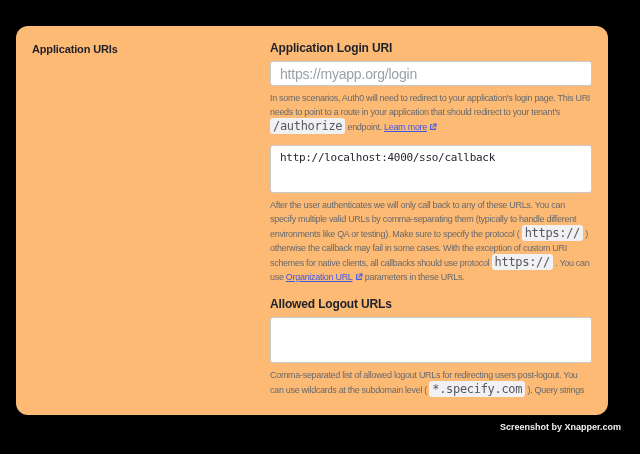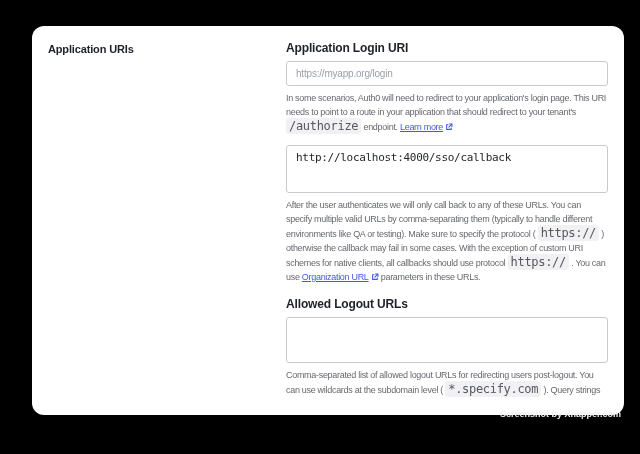--- a/index.html
+++ b/index.html
@@ -3,41 +3,41 @@
 <meta charset="utf-8">
 <style>
   html,body{margin:0;padding:0}
   body{
     width:640px;height:454px;position:relative;overflow:hidden;
     background:#000;
     font-family:"Liberation Sans",sans-serif;
     -webkit-font-smoothing:antialiased;
   }
   .card{
-    position:absolute;left:32px;top:26px;width:592px;height:389px;
-    background:#ffffff;border-radius:12px;box-sizing:border-box;
+    position:absolute;left:16px;top:26px;width:592px;height:389px;
+    background:#fdba74;border-radius:12px;box-sizing:border-box;
     padding:13px 16px;display:flex;overflow:hidden;
     box-shadow:0 8px 24px rgba(0,0,0,.6);
   }
   .left-col{width:238px;flex:none}
   .section-title{
     margin:0;font-size:11px;line-height:14px;font-weight:700;
     color:#1e212a;letter-spacing:-.15px;padding-top:3px;
   }
   .right-col{width:322px;flex:none}
   .field{margin-bottom:10px}
   .field:last-child{margin-bottom:16px}
   .field-label{
     display:block;font-size:12px;line-height:13px;font-weight:700;
     color:#1e212a;letter-spacing:-.15px;margin:0 0 6px;padding-top:3px;
   }
   .uri-input{
     display:block;width:100%;box-sizing:border-box;height:25px;
     border:1px solid #c9cace;border-radius:3px;padding:0 9px;
-    font-family:"Liberation Sans",sans-serif;font-size:10px;color:#1e212a;
+    font-family:"Liberation Sans",sans-serif;font-size:14px;color:#1e212a;
     outline:none;background:#fff;
   }
   .uri-input::placeholder{color:#9ba1aa;letter-spacing:-.2px}
   .uri-textarea{
     display:block;width:100%;box-sizing:border-box;resize:none;
     border:1px solid #c9cace;border-radius:3px;padding:6px 9px;
     font-family:"DejaVu Sans Mono",monospace;font-size:11px;line-height:12px;
     color:#23262e;letter-spacing:-.3px;outline:none;background:#fff;
   }
   .ta-callback{height:48px}
@@ -53,21 +53,21 @@
   }
   .inline-link{
     color:#3f59e4;text-decoration:underline;cursor:pointer;
     font-weight:400;
   }
   .ext-icon{
     display:inline-block;vertical-align:-1px;margin-left:2px;
     color:#3f59e4;
   }
   .watermark{
-    position:absolute;right:19px;top:408px;
+    position:absolute;right:19px;top:421px;
     font-size:9px;line-height:12px;font-weight:700;color:#f0f0f0;
     letter-spacing:0;
   }
 </style>
 </head>
 <body>
 
 <div class="card">
 
   <div class="left-col">

